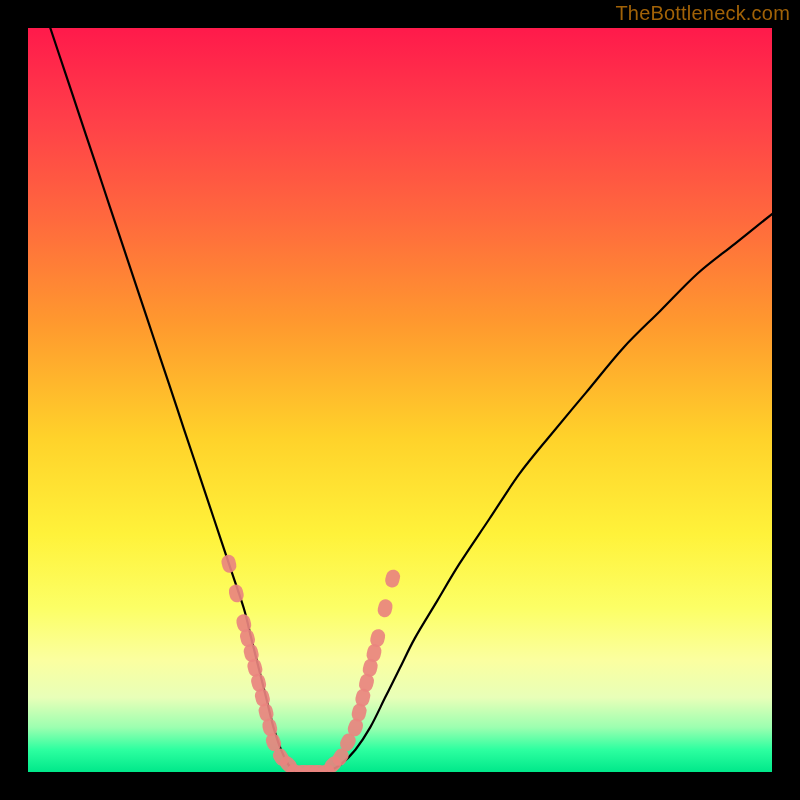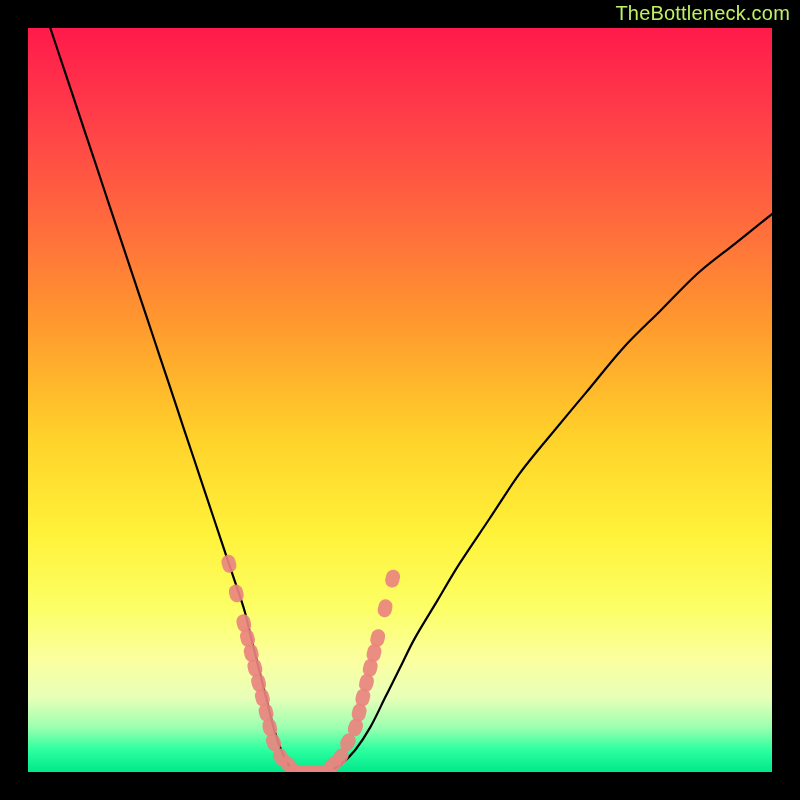--- a/index.html
+++ b/index.html
@@ -49,21 +49,21 @@
   svg.curve {
     position: absolute;
     inset: 0;
     width: 100%;
     height: 100%;
   }
   .watermark {
     position: absolute;
     top: 2px;
     right: 10px;
-    color: #bef264;
+    color: #a16207;
     font-size: 20px;
     letter-spacing: 0.2px;
     user-select: none;
   }
 </style>
 </head>
 <body>
 
 <div class="frame">
 

